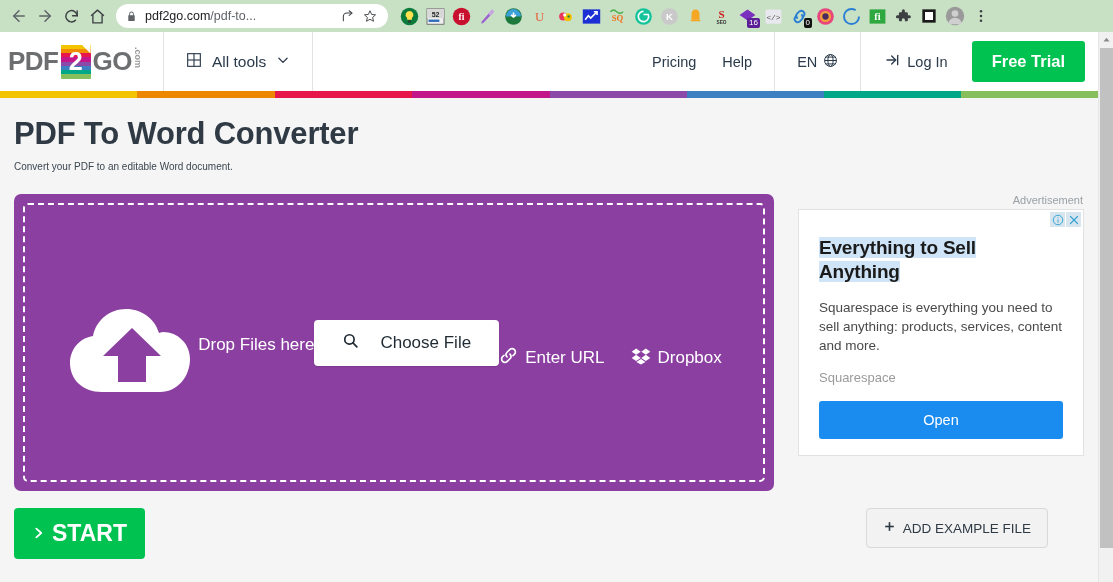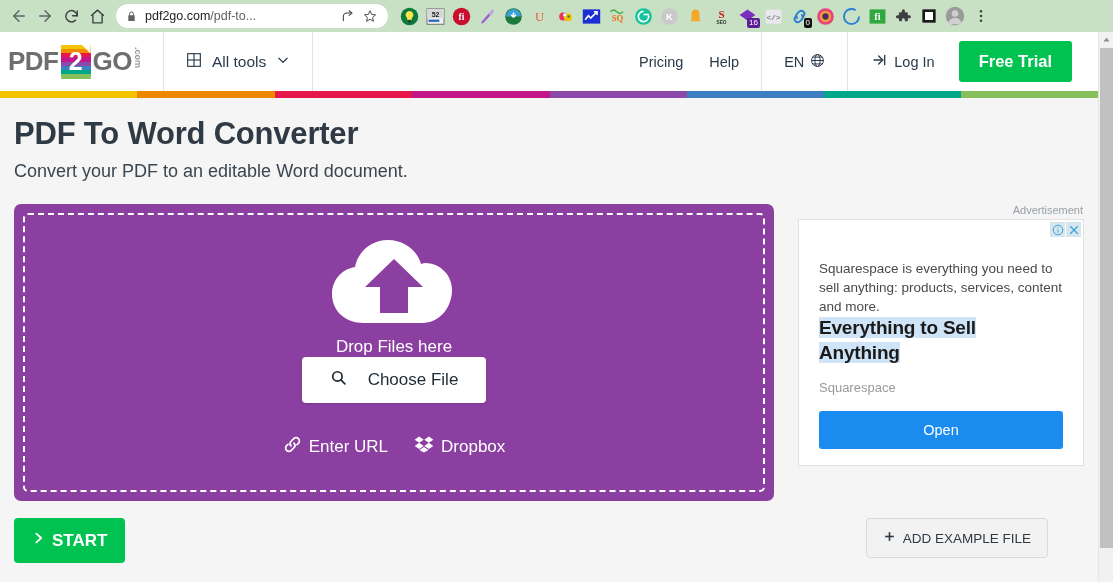--- a/index.html
+++ b/index.html
@@ -148,21 +148,21 @@
     display: flex; align-items: center; gap: 6px;
     padding: 0 22px;
     border-left: 1px solid #e3e3e3;
     border-right: 1px solid #e3e3e3;
     font-size: 14.5px;
     color: #2b3a4a;
     height: 100%;
   }
   #account {
     display: flex; align-items: center; gap: 24px;
-    padding-left: 24px; padding-right: 26px;
+    padding-left: 24px; padding-right: 13px;
   }
   #login {
     display: flex; align-items: center; gap: 6px;
     font-size: 14.5px; color: #2b3a4a;
   }
   #free-trial {
     background: #00c250;
     color: #fff;
     font-size: 16.5px;
     font-weight: bold;
@@ -179,21 +179,21 @@
   
   #content { padding: 18px 0 0 0; }
   #page-title {
     font-size: 31px;
     font-weight: bold;
     color: #2f3a45;
     padding: 0 14px;
     letter-spacing: -0.2px;
   }
   #page-sub {
-    font-size: 18px;
+    font-size: 10px;
     color: #3b4650;
     padding: 9px 14px 0 14px;
   }
 
   #columns {
     display: flex;
     padding: 0 14px;
     margin-top: 22px;
     align-items: flex-start;
   }
@@ -206,22 +206,23 @@
     border-radius: 7px;
     padding: 8px;
     position: relative;
   }
   #dropzone-inner {
     position: absolute;
     inset: 9px;
     border: 2px dashed #ffffff;
     border-radius: 5px;
     display: flex;
-    flex-direction: column;
+    flex-direction: row;
     align-items: center;
+    justify-content: center;
   }
   #cloud-icon { margin-top: 22px; }
   #drop-label {
     color: #ffffff;
     font-size: 17px;
     margin-top: 4px;
   }
   #choose-file {
     background: #ffffff;
     border: none;
@@ -310,21 +311,21 @@
     display: flex;
     align-items: flex-start;
     padding: 17px 14px 0 14px;
   }
   #start-btn {
     background: #00c250;
     color: #fff;
     border: none;
     border-radius: 4px;
     padding: 12px 18px;
-    font-size: 17px;
+    font-size: 23px;
     font-weight: bold;
     display: flex;
     align-items: center;
     gap: 7px;
     cursor: pointer;
     font-family: "Liberation Sans", sans-serif;
   }
   #actions-spacer { flex: 1; }
   #add-example {
     background: #f2f2f2;
@@ -720,26 +721,26 @@
                   </svg>
             </span>
             <span class="ad-ctrl">
               <svg width="12" height="12" viewBox="0 0 24 24" fill="none" stroke="#3aa6d6" stroke-width="2.4" stroke-linecap="round">
                     <line x1="5" y1="5" x2="19" y2="19"></line>
                     <line x1="19" y1="5" x2="5" y2="19"></line>
                   </svg>
             </span>
           </div>
 
-          <div id="ad-body">Squarespace is everything you need to sell anything: products, services, content and more.</div>
-
           <div id="ad-headline">
             <span>Everything to Sell</span><br>
             <span>Anything</span>
           </div>
+
+          <div id="ad-body">Squarespace is everything you need to sell anything: products, services, content and more.</div>
           <div id="ad-advertiser">Squarespace</div>
           <button id="ad-open">Open</button>
         </div>
       </div>
 
     </div>
 
     <div id="actions">
       <button id="start-btn">
         <span>

